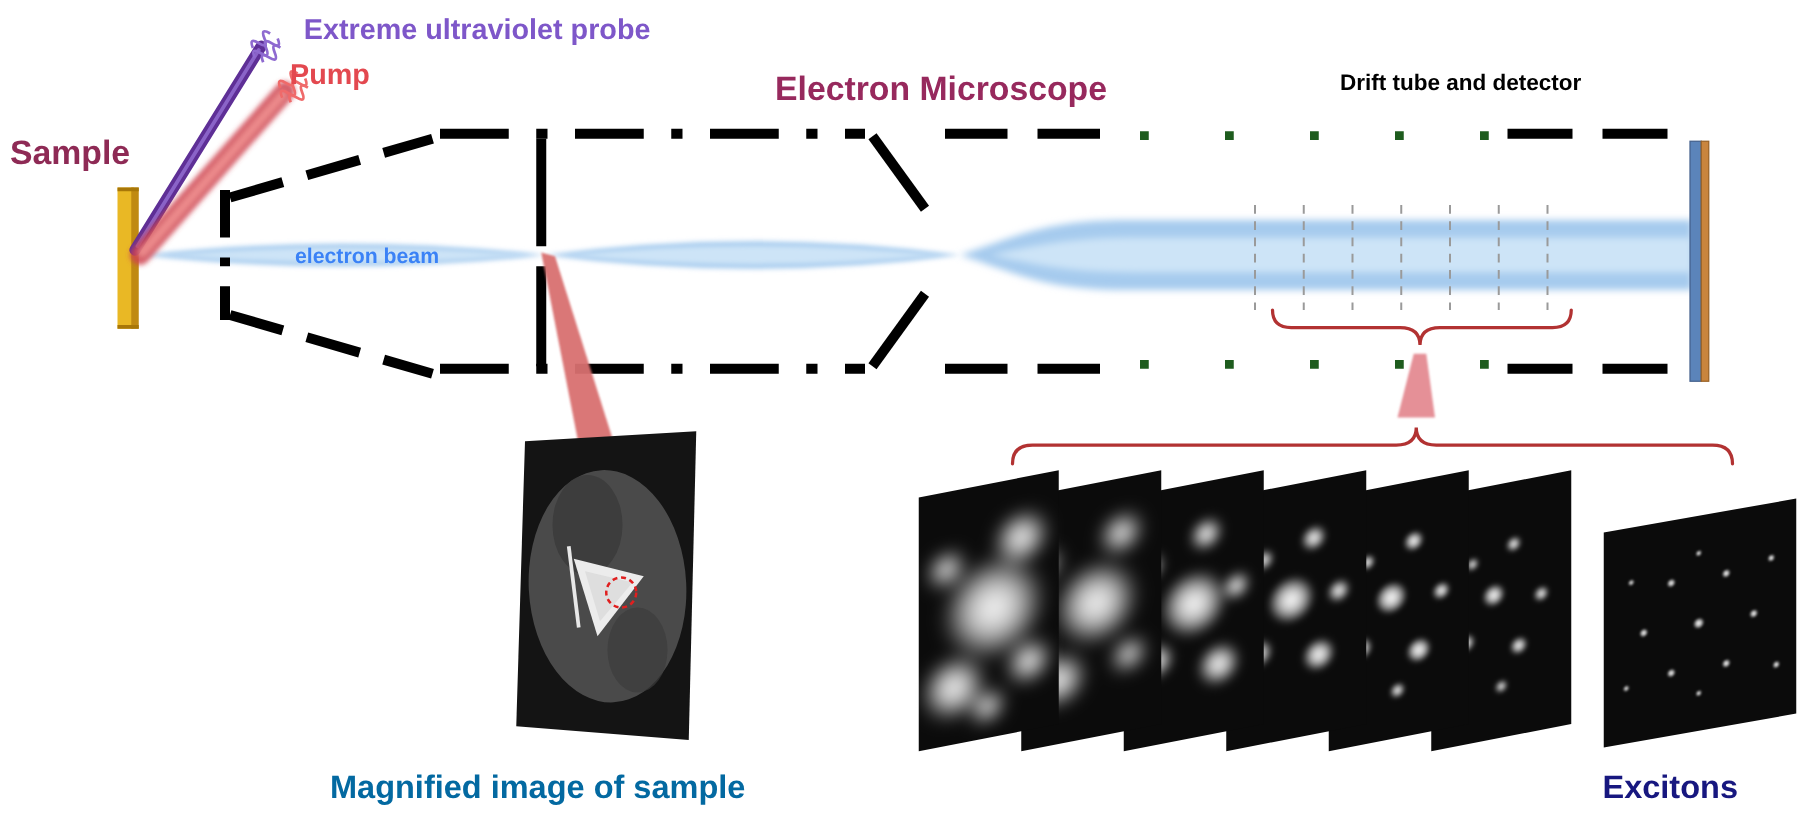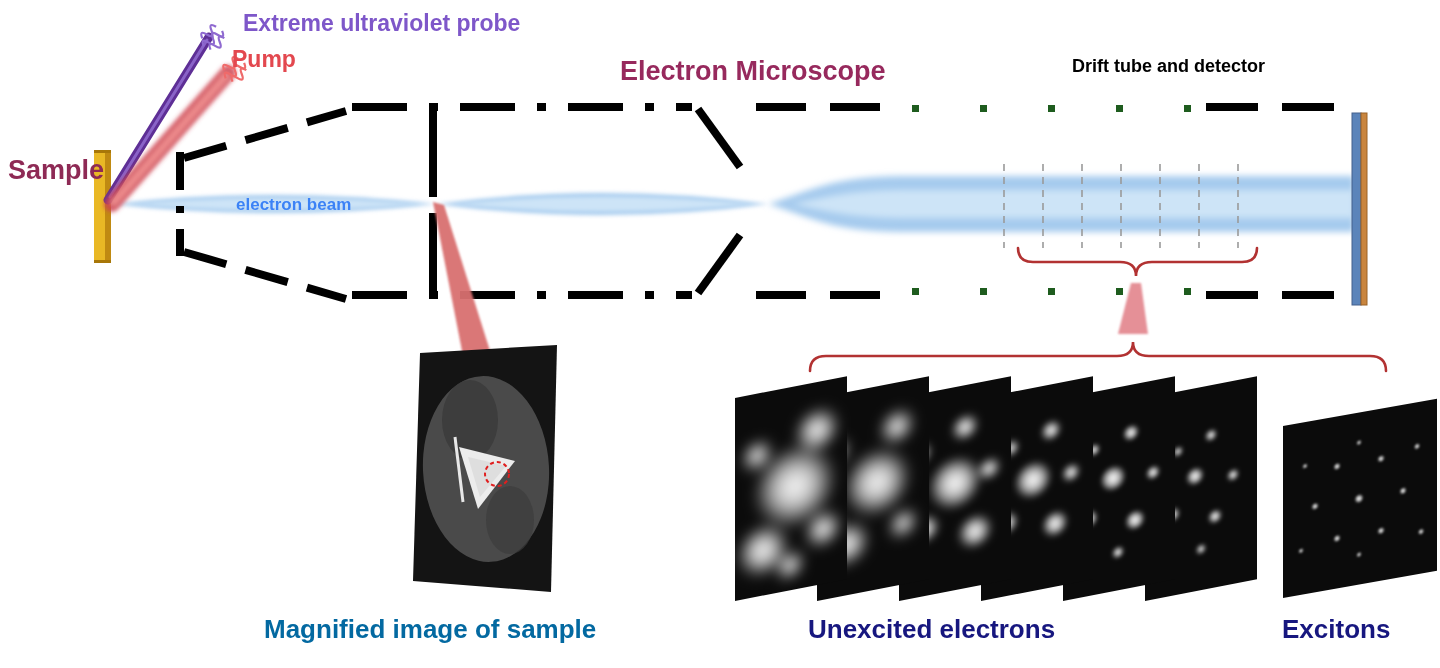--- a/index.html
+++ b/index.html
@@ -2,21 +2,21 @@
 <html><head>
 <meta charset="utf-8">
 <style>
   html,body{margin:0;padding:0;background:#ffffff;}
   #stage{position:relative;width:1440px;height:668px;background:#ffffff;overflow:hidden;
          font-family:"Liberation Sans",sans-serif;}
   #diagram{position:absolute;left:0;top:0;}
   .lbl{position:absolute;font-weight:700;white-space:nowrap;font-family:"Liberation Sans",sans-serif;}
   #lbl-uv{left:243px;top:10px;font-size:23px;color:#7e57c9;}
   #lbl-pump{left:232px;top:46px;font-size:23px;color:#e3484f;}
-  #lbl-sample{left:8px;top:107px;font-size:27px;color:#8e2a55;margin-top:48px;}
+  #lbl-sample{left:8px;top:107px;font-size:27px;color:#8e2a55;}
   #lbl-micro{left:620px;top:56px;font-size:27px;color:#97295d;}
   #lbl-drift{left:1040px;top:56px;font-size:18px;color:#000000;margin-left:32px;}
   #lbl-ebeam{left:236px;top:195px;font-size:17px;color:#3b82f6;}
   #lbl-mag{left:264px;top:614px;font-size:26px;color:#0369a1;}
   #lbl-unex{left:808px;top:614px;font-size:26px;color:#17177f;}
   #lbl-exc{left:1282px;top:614px;font-size:26px;color:#17177f;}
 </style>
 </head>
 <body>
 
@@ -256,15 +256,14 @@
     </g>
   </svg>
 
   <div class="lbl" id="lbl-uv">Extreme ultraviolet probe</div>
   <div class="lbl" id="lbl-pump">Pump</div>
   <div class="lbl" id="lbl-sample">Sample</div>
   <div class="lbl" id="lbl-micro">Electron Microscope</div>
   <div class="lbl" id="lbl-drift">Drift tube and detector</div>
   <div class="lbl" id="lbl-ebeam">electron beam</div>
   <div class="lbl" id="lbl-mag">Magnified image of sample</div>
-  <div class="lbl" id="lbl-unex">Unexcited electrons</div>
   <div class="lbl" id="lbl-exc">Excitons</div>
 </div>
 
 </body></html>

